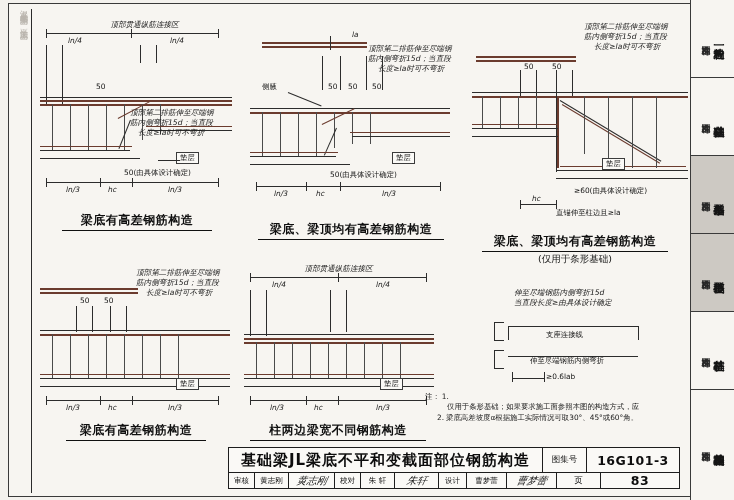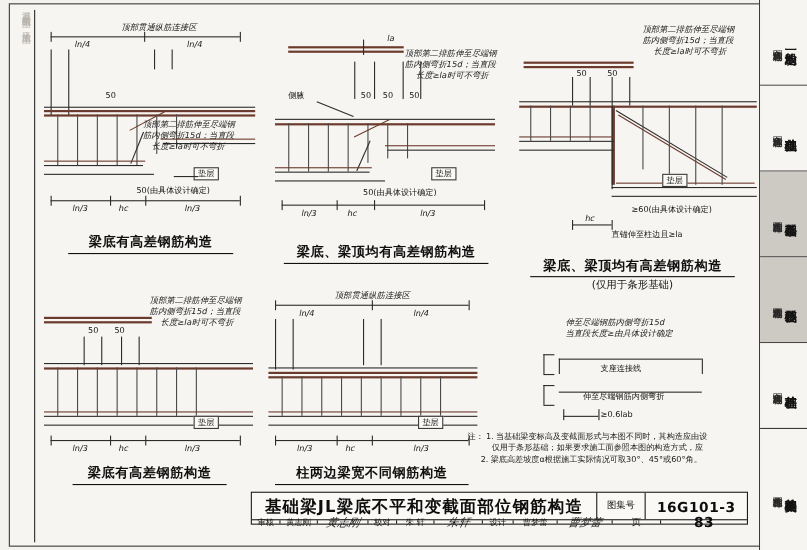--- a/index.html
+++ b/index.html
@@ -70,21 +70,21 @@
   .boxlbl{
     position:absolute;font-size:7.4px;color:#141414;white-space:nowrap;
     border:0.8px solid #3b3b3b;background:#fbfaf7;padding:0px 3px;
   }
   
   .ln{position:absolute;background:#2c2c2c;}
   .rebar{position:absolute;background:#6b3b2e;}
   .thin{position:absolute;background:#4a4a4a;}
   
   .tblock{
-    position:absolute;left:228px;top:447px;width:452px;height:30px;
+    position:absolute;left:228px;top:447px;width:452px;height:42px;
     border:1.4px solid #1d1d1d;box-sizing:border-box;background:#faf9f6;
   }
   .trow1{position:absolute;left:0;top:0;right:0;height:25px;
     border-bottom:1.2px solid #1d1d1d;box-sizing:border-box;display:flex;}
   .trow2{position:absolute;left:0;top:25px;right:0;bottom:0;display:flex;}
   .cellv{border-right:1.1px solid #1d1d1d;box-sizing:border-box;
     display:flex;align-items:center;justify-content:center;}
   .big-title{font-size:15px;font-weight:bold;letter-spacing:1px;color:#0d0d0d;}
   .t-lab{font-size:8.5px;color:#141414;}
   .t-num{font-size:12.5px;font-weight:bold;color:#0d0d0d;letter-spacing:0.5px;}
@@ -375,21 +375,20 @@
     <div class="ln" style="left:512px;top:372px;width:1px;height:10px;"></div>
     <div class="ln" style="left:544px;top:372px;width:1px;height:10px;"></div>
     <div class="ln" style="left:512px;top:378px;width:32px;height:1px;"></div>
     <div class="lbl" style="left:546px;top:372px;">≥0.6lab</div>
   </div>
 
   <div class="notes-box">
     <div class="ni">
       <span class="nhead">注：</span>
       <span class="nhead">1.</span>
-      <span>当基础梁变标高及变截面形式与本图不同时，其构造应由设</span>
     </div>
     <div style="padding-left:22px;">仅用于条形基础；如果要求施工面参照本图的构造方式，应</div>
     <div class="ni" style="padding-left:12px;">
       <span class="nhead">2.</span>
       <span>梁底高差坡度α根据施工实际情况可取30°、45°或60°角。</span>
     </div>
   </div>
 
   <div class="tblock">
     <div class="trow1">

